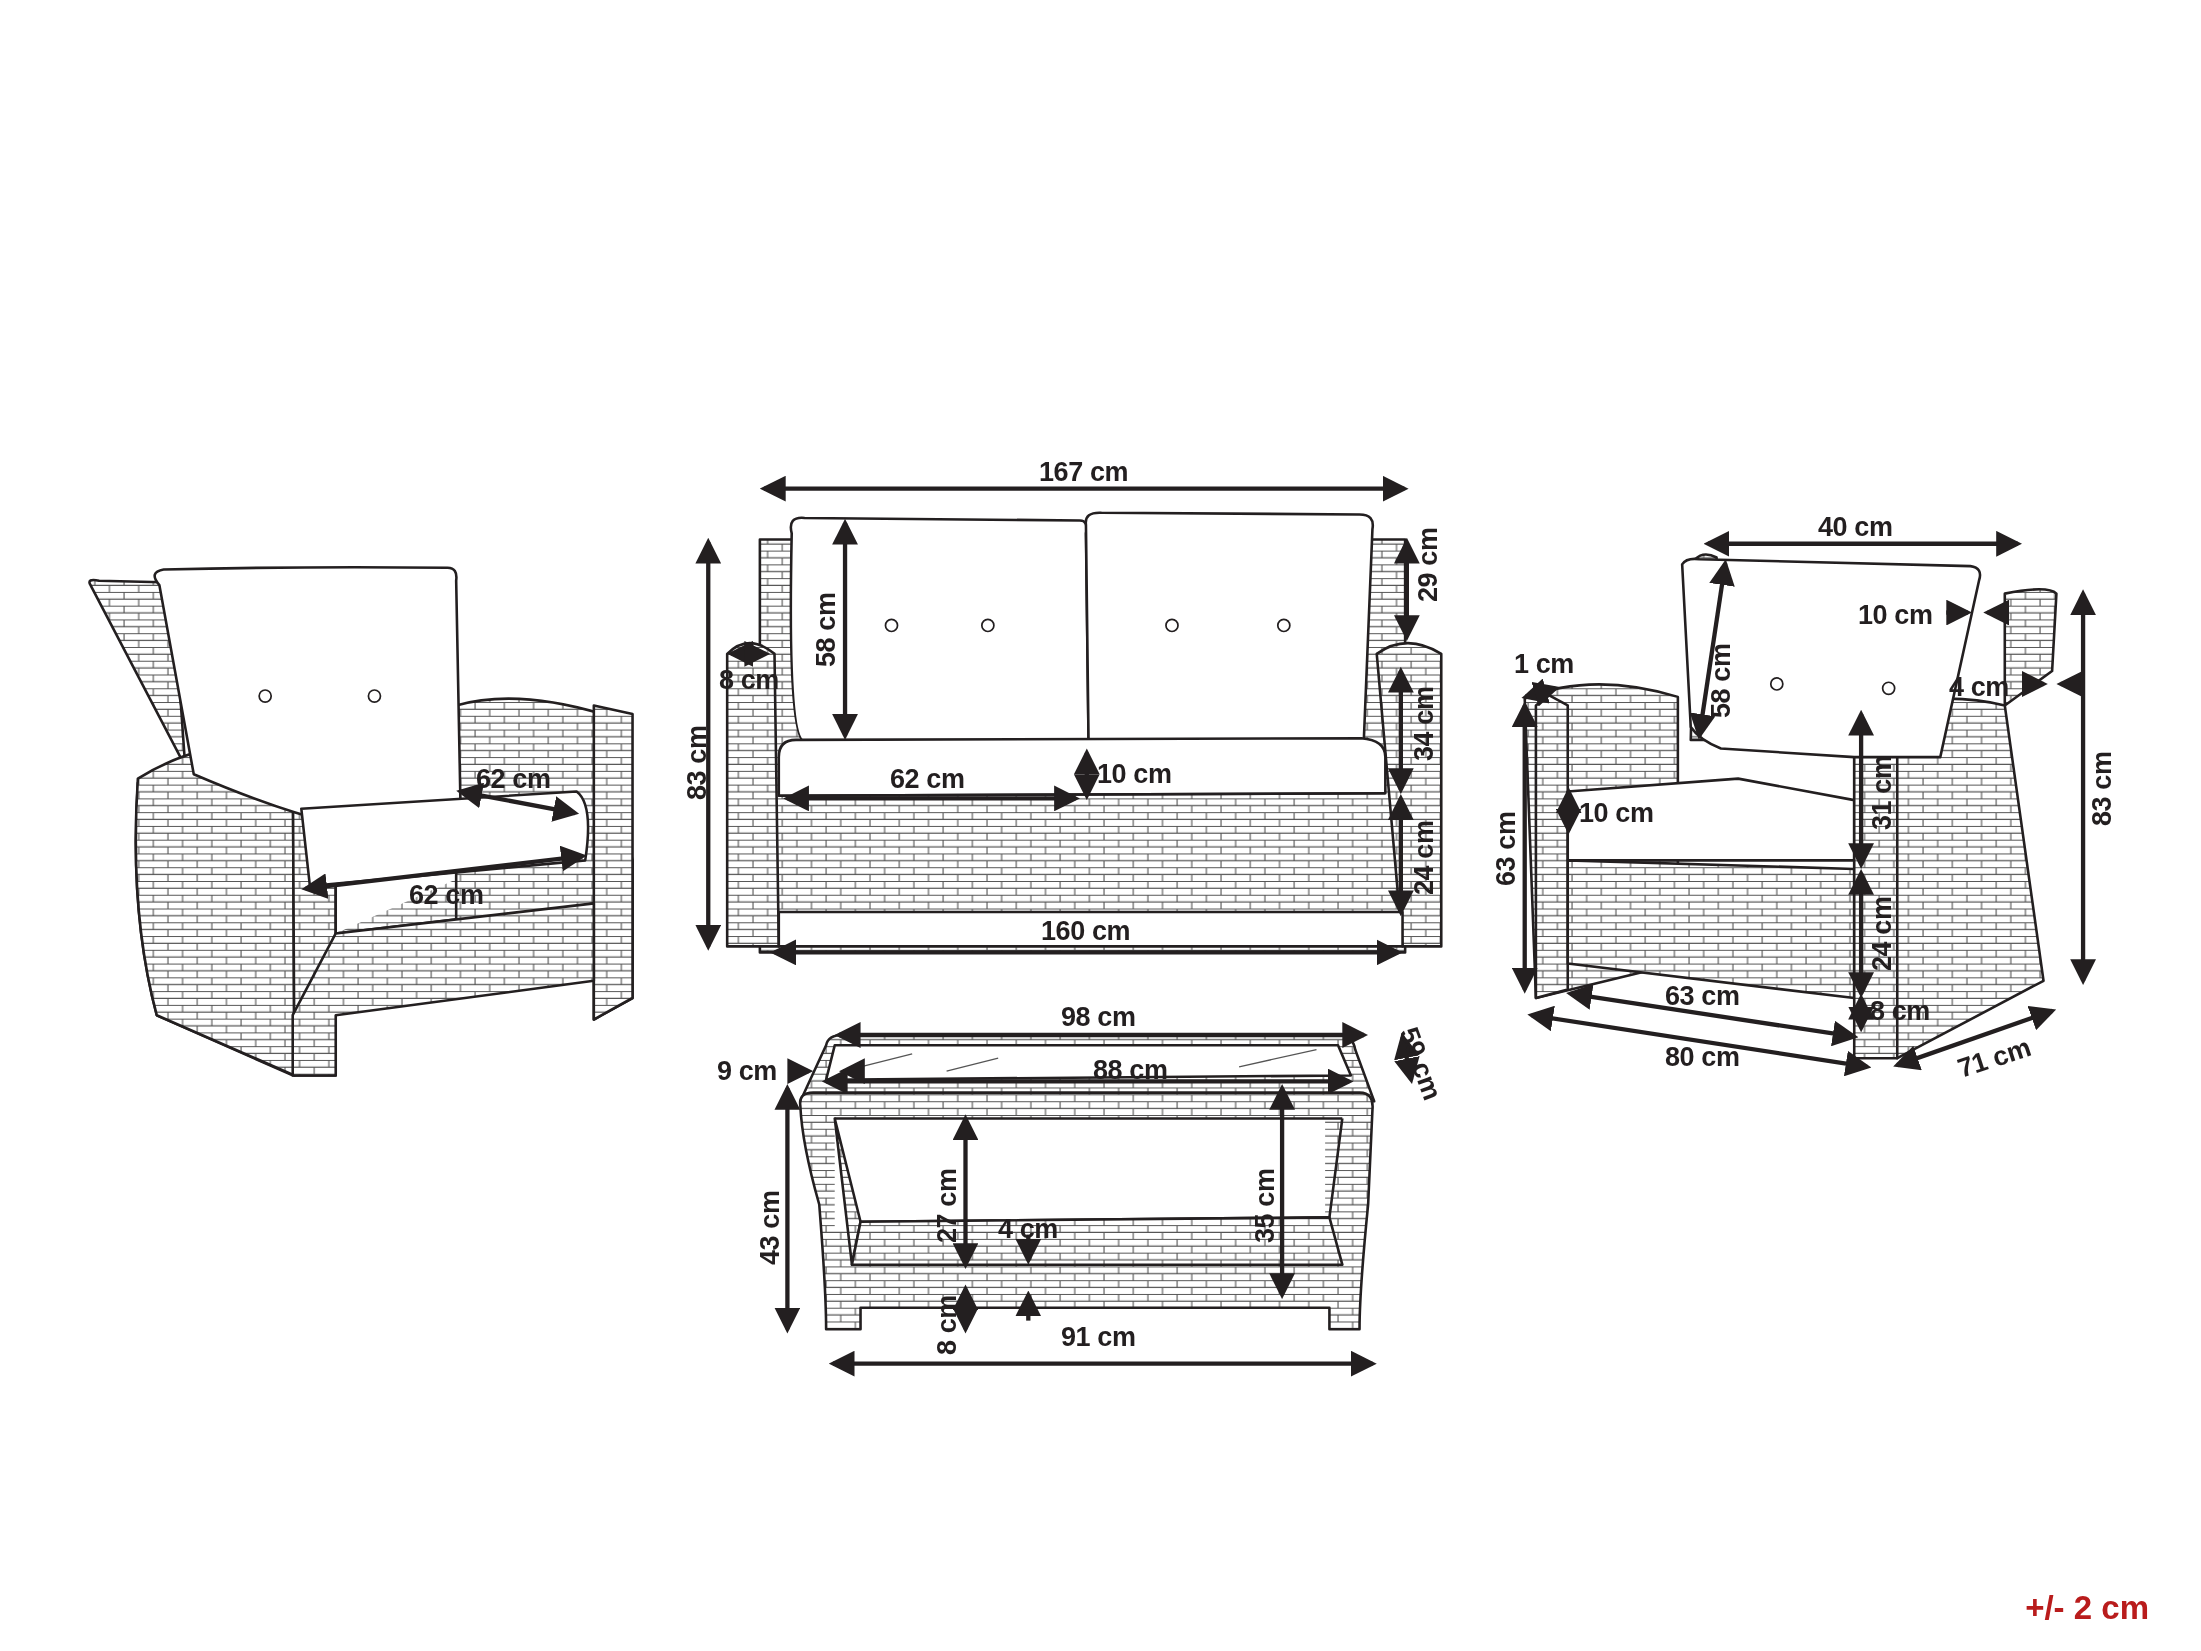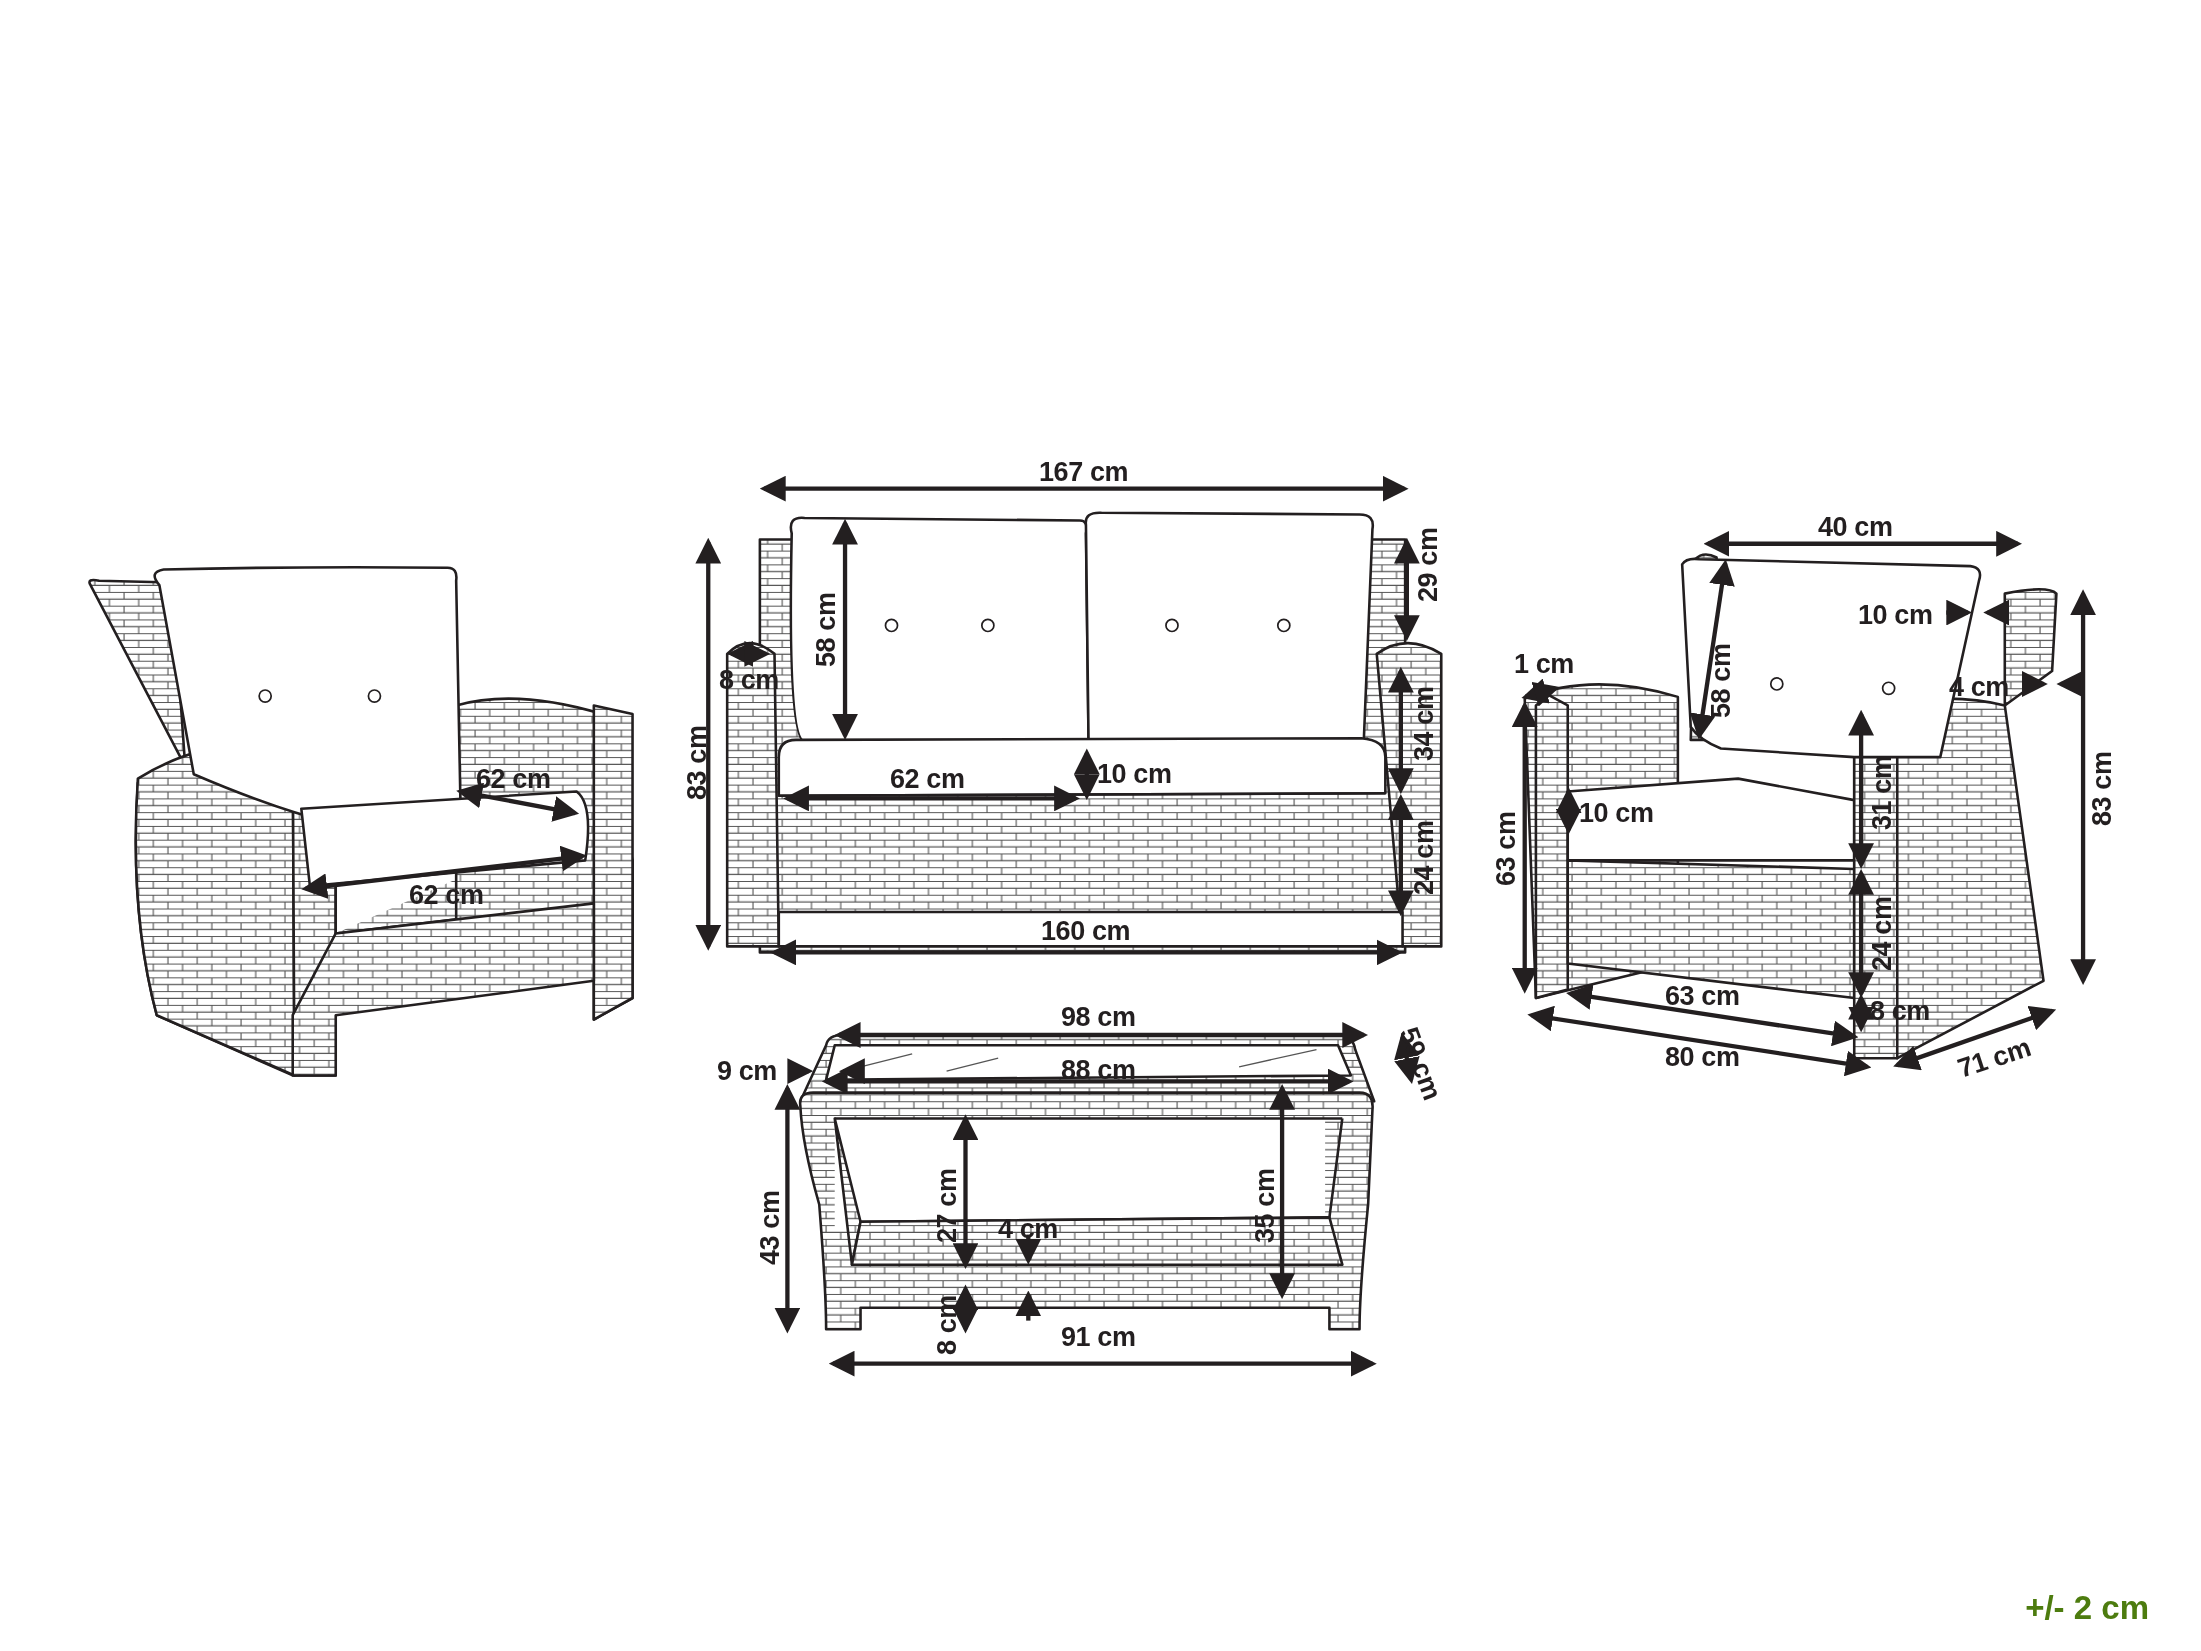--- a/index.html
+++ b/index.html
@@ -1,20 +1,20 @@
 <!DOCTYPE html>
 <html style="font-size:13.8px"><head>
 <meta charset="utf-8">
 <style>
   html,body{margin:0;padding:0;background:#fff;}
   body{width:2202px;height:1651px;position:relative;overflow:hidden;font-family:"Liberation Sans","DejaVu Sans",sans-serif;}
   svg.art{position:absolute;left:0;top:0;}
   .lbl{position:absolute;font-weight:bold;color:#231f20;font-size:27px;white-space:nowrap;line-height:1;letter-spacing:-0.4px;}
   .rot{transform-origin:left top;transform:rotate(-90deg);}
-  .tol{position:absolute;right:53px;bottom:24px;font-weight:bold;color:#4d7c0f;font-size:33px;margin-top:24px;}
+  .tol{position:absolute;right:53px;bottom:24px;font-weight:bold;color:#b91c1c;font-size:33px;margin-top:24px;}
 </style>
 </head>
 <body>
 
 <svg class="art" width="2202" height="1651" viewBox="0 0 2559 1919">
   <defs>
     <pattern id="wicker" width="34" height="16" patternUnits="userSpaceOnUse">
       <rect width="34" height="16" fill="#fff"></rect>
       <path d="M0 0.5H34M0 8.5H34M8 0.5V8.5M25 8.5V16.5" stroke="#555" stroke-width="1.3" fill="none"></path>
     </pattern>
@@ -163,21 +163,21 @@
 <div class="lbl rot" style="left:2089px;top:826px">83 cm</div>
 <div class="lbl rot" style="left:1869px;top:971px">24 cm</div>
 <div class="lbl" style="left:1665px;top:983px">63 cm</div>
 <div class="lbl" style="left:1870px;top:998px">8 cm</div>
 <div class="lbl" style="left:1665px;top:1044px">80 cm</div>
 <div class="lbl" style="left:1957px;top:1045px;transform:rotate(-18deg)">71 cm</div>
 
 <div class="lbl" style="left:1061px;top:1004px">98 cm</div>
 <div class="lbl" style="left:1420px;top:1024px;transform:rotate(70deg);transform-origin:left top">59 cm</div>
 <div class="lbl" style="left:717px;top:1058px">9 cm</div>
-<div class="lbl" style="left:1061px;top:1057px">88 cm</div>
+<div class="lbl" style="left:1093px;top:1057px">88 cm</div>
 <div class="lbl rot" style="left:757px;top:1265px">43 cm</div>
 <div class="lbl rot" style="left:934px;top:1243px">27 cm</div>
 <div class="lbl" style="left:998px;top:1216px">4 cm</div>
 <div class="lbl rot" style="left:1252px;top:1243px">35 cm</div>
 <div class="lbl rot" style="left:934px;top:1355px">8 cm</div>
 <div class="lbl" style="left:1061px;top:1324px">91 cm</div>
 
 <div class="tol">+/- 2 cm</div>
 
 

